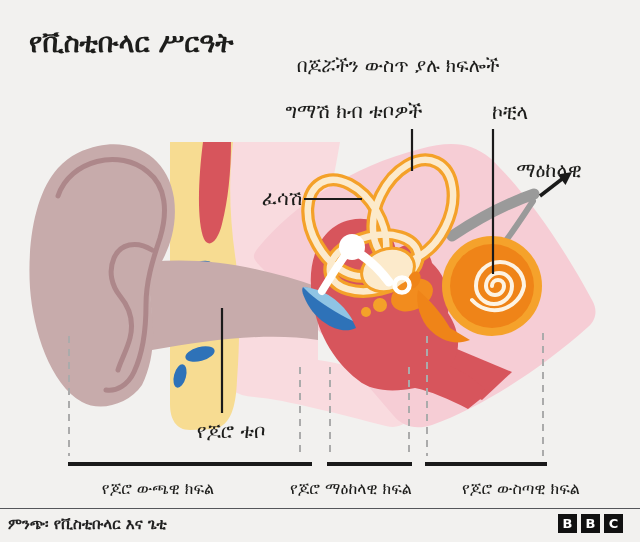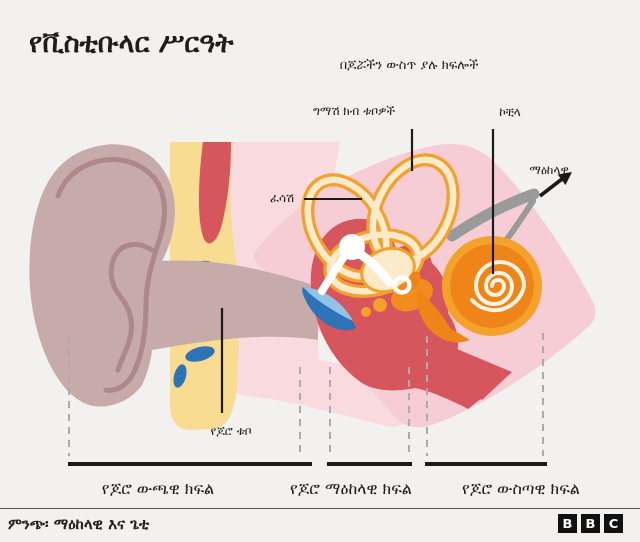--- a/index.html
+++ b/index.html
@@ -10,23 +10,23 @@
     font-family:"DejaVu Sans","Liberation Sans",sans-serif;
     color:#1D1D1B;
     overflow:hidden;
   }
   .title{
     position:absolute;left:13px;top:11px;margin:16px;
     font-size:27px;font-weight:700;color:#1D1D1B;
   }
   .label{
     position:absolute;transform:translate(-50%,-50%);
-    white-space:nowrap;font-size:12px;font-weight:400;color:#1D1D1B;
+    white-space:nowrap;font-size:20px;font-weight:400;color:#1D1D1B;
   }
-  .subtitle{font-size:13px;margin-left:11px;}
+  .subtitle{font-size:19px;}
   .section-label{font-size:16px;}
   .illu{position:absolute;left:0;top:0;}
   .footer-rule{position:absolute;left:0;top:508px;width:640px;height:1px;background:#55565A;}
   .source{position:absolute;left:8px;top:515px;font-size:15px;font-weight:700;color:#222;}
   .bbc{position:absolute;top:514px;left:558px;display:flex;gap:4px;}
   .bbc .sq{
     width:19px;height:19px;background:#111;
     color:#fff;font-size:13px;font-weight:700;
     display:flex;align-items:center;justify-content:center;
   }
@@ -174,20 +174,20 @@
 
   <div class="label" style="left:231px;top:431px">የጆሮ ቱቦ</div>
 
   <div class="label section-label" style="left:158px;top:488px">የጆሮ ውጫዊ ክፍል</div>
 
   <div class="label section-label" style="left:351px;top:488px">የጆሮ ማዕከላዊ ክፍል</div>
 
   <div class="label section-label" style="left:521px;top:488px">የጆሮ ውስጣዊ ክፍል</div>
 
   <div class="footer-rule"></div>
-  <div class="source">ምንጭ፡ ማዕከላዊ እና ጌቲ</div>
+  <div class="source">ምንጭ፡ የቪስቲቡላር እና ጌቲ</div>
   <div class="bbc">
     <div class="sq">B</div>
     <div class="sq">B</div>
     <div class="sq">C</div>
   </div>
 
 </div>
 
 </body></html>

